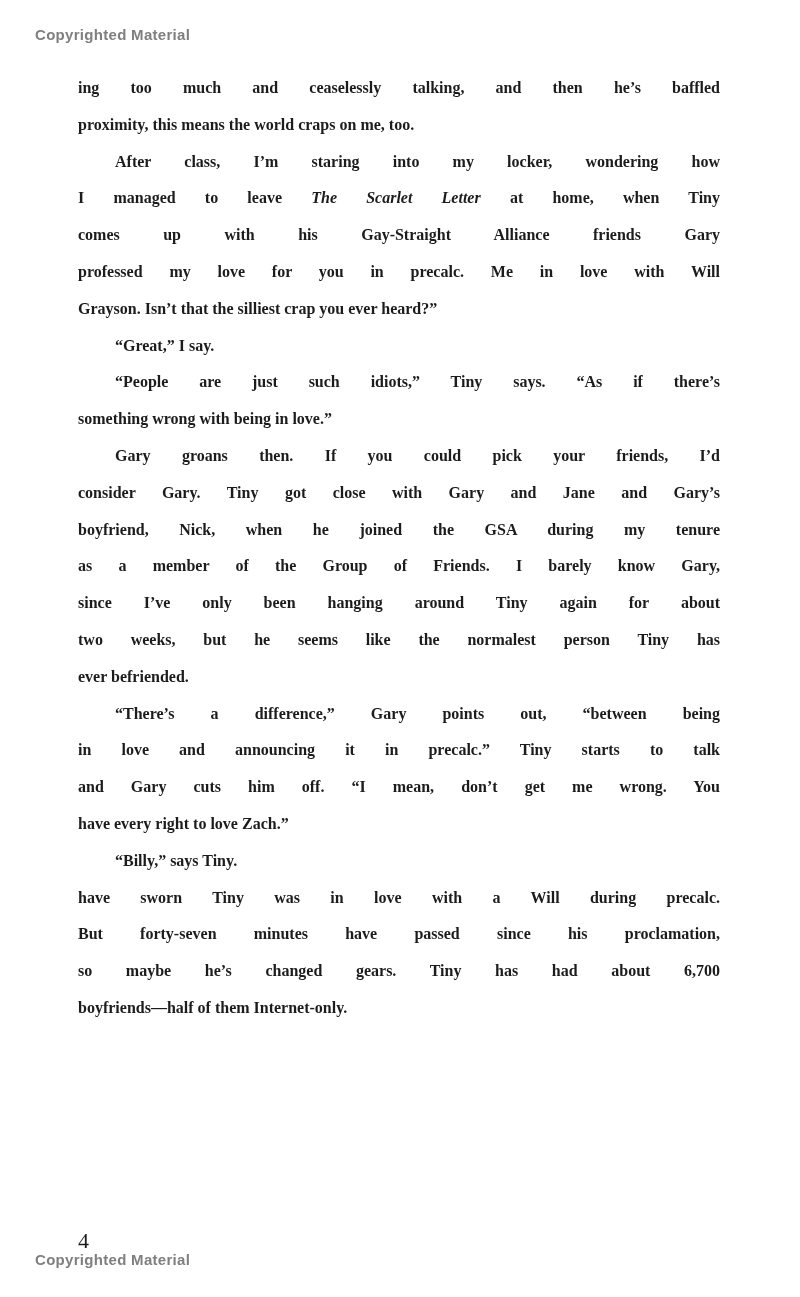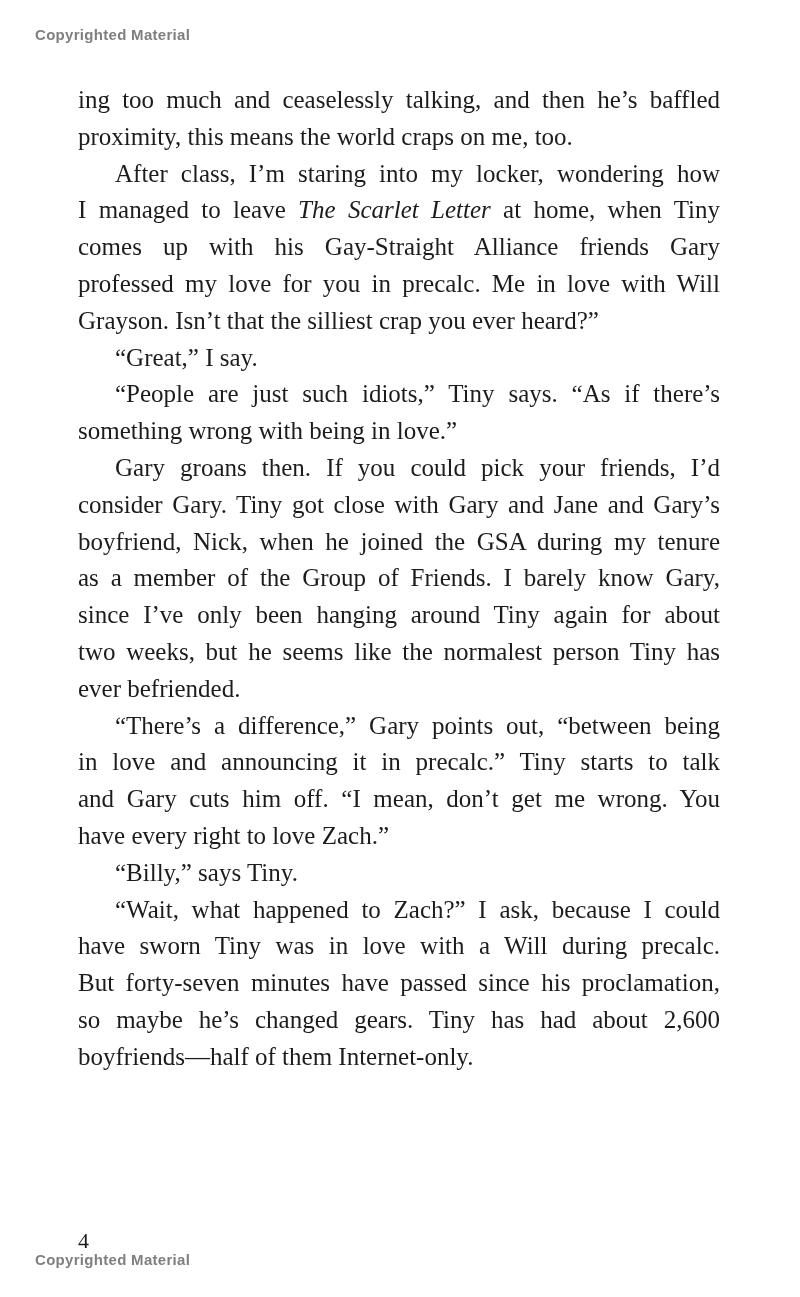--- a/index.html
+++ b/index.html
@@ -25,25 +25,26 @@
     font-size: 15px;
     letter-spacing: 0.3px;
     color: var(--notice, #7f7f7f);
     margin-left: 35px;
   }
   .notice.top { top: 26px; }
   .notice.bottom { top: 1251px; }
   .text-block {
     position: absolute;
     left: 78px;
-    top: 82px;
+    top: 70px;
     width: 642px;
-    font-size: 25px;
+    font-size: 16px;
     line-height: 36.8px;
     color: var(--ink, #1c1c1c);
+    font-weight: bold;
   }
   .paragraph { margin: 0; padding: 0; }
   .line {
     text-align: justify;
     text-align-last: justify;
     white-space: normal;
   }
   .line.last { text-align-last: left; }
   .line.indent { text-indent: 37px; }
   .line i { font-style: italic; }
@@ -92,24 +93,23 @@
       <div class="paragraph">
         <div class="line indent">“There’s a difference,” Gary points out, “between being</div>
         <div class="line">in love and announcing it in precalc.” Tiny starts to talk</div>
         <div class="line">and Gary cuts him off. “I mean, don’t get me wrong. You</div>
         <div class="line last">have every right to love Zach.”</div>
       </div>
       <div class="paragraph">
         <div class="line last indent">“Billy,” says Tiny.</div>
       </div>
       <div class="paragraph">
-        <div class="line indent">“Wait, what happened to Zach?” I ask, because I could</div>
         <div class="line">have sworn Tiny was in love with a Will during precalc.</div>
         <div class="line">But forty-seven minutes have passed since his proclamation,</div>
-        <div class="line">so maybe he’s changed gears. Tiny has had about 2,600</div>
+        <div class="line">so maybe he’s changed gears. Tiny has had about 6,700</div>
         <div class="line last">boyfriends—half of them Internet-only.</div>
       </div>
     </div>
 
   <div class="page-number">4</div>
 
   <div class="notice bottom">Copyrighted Material</div>
 </div>
 
 </body></html>

